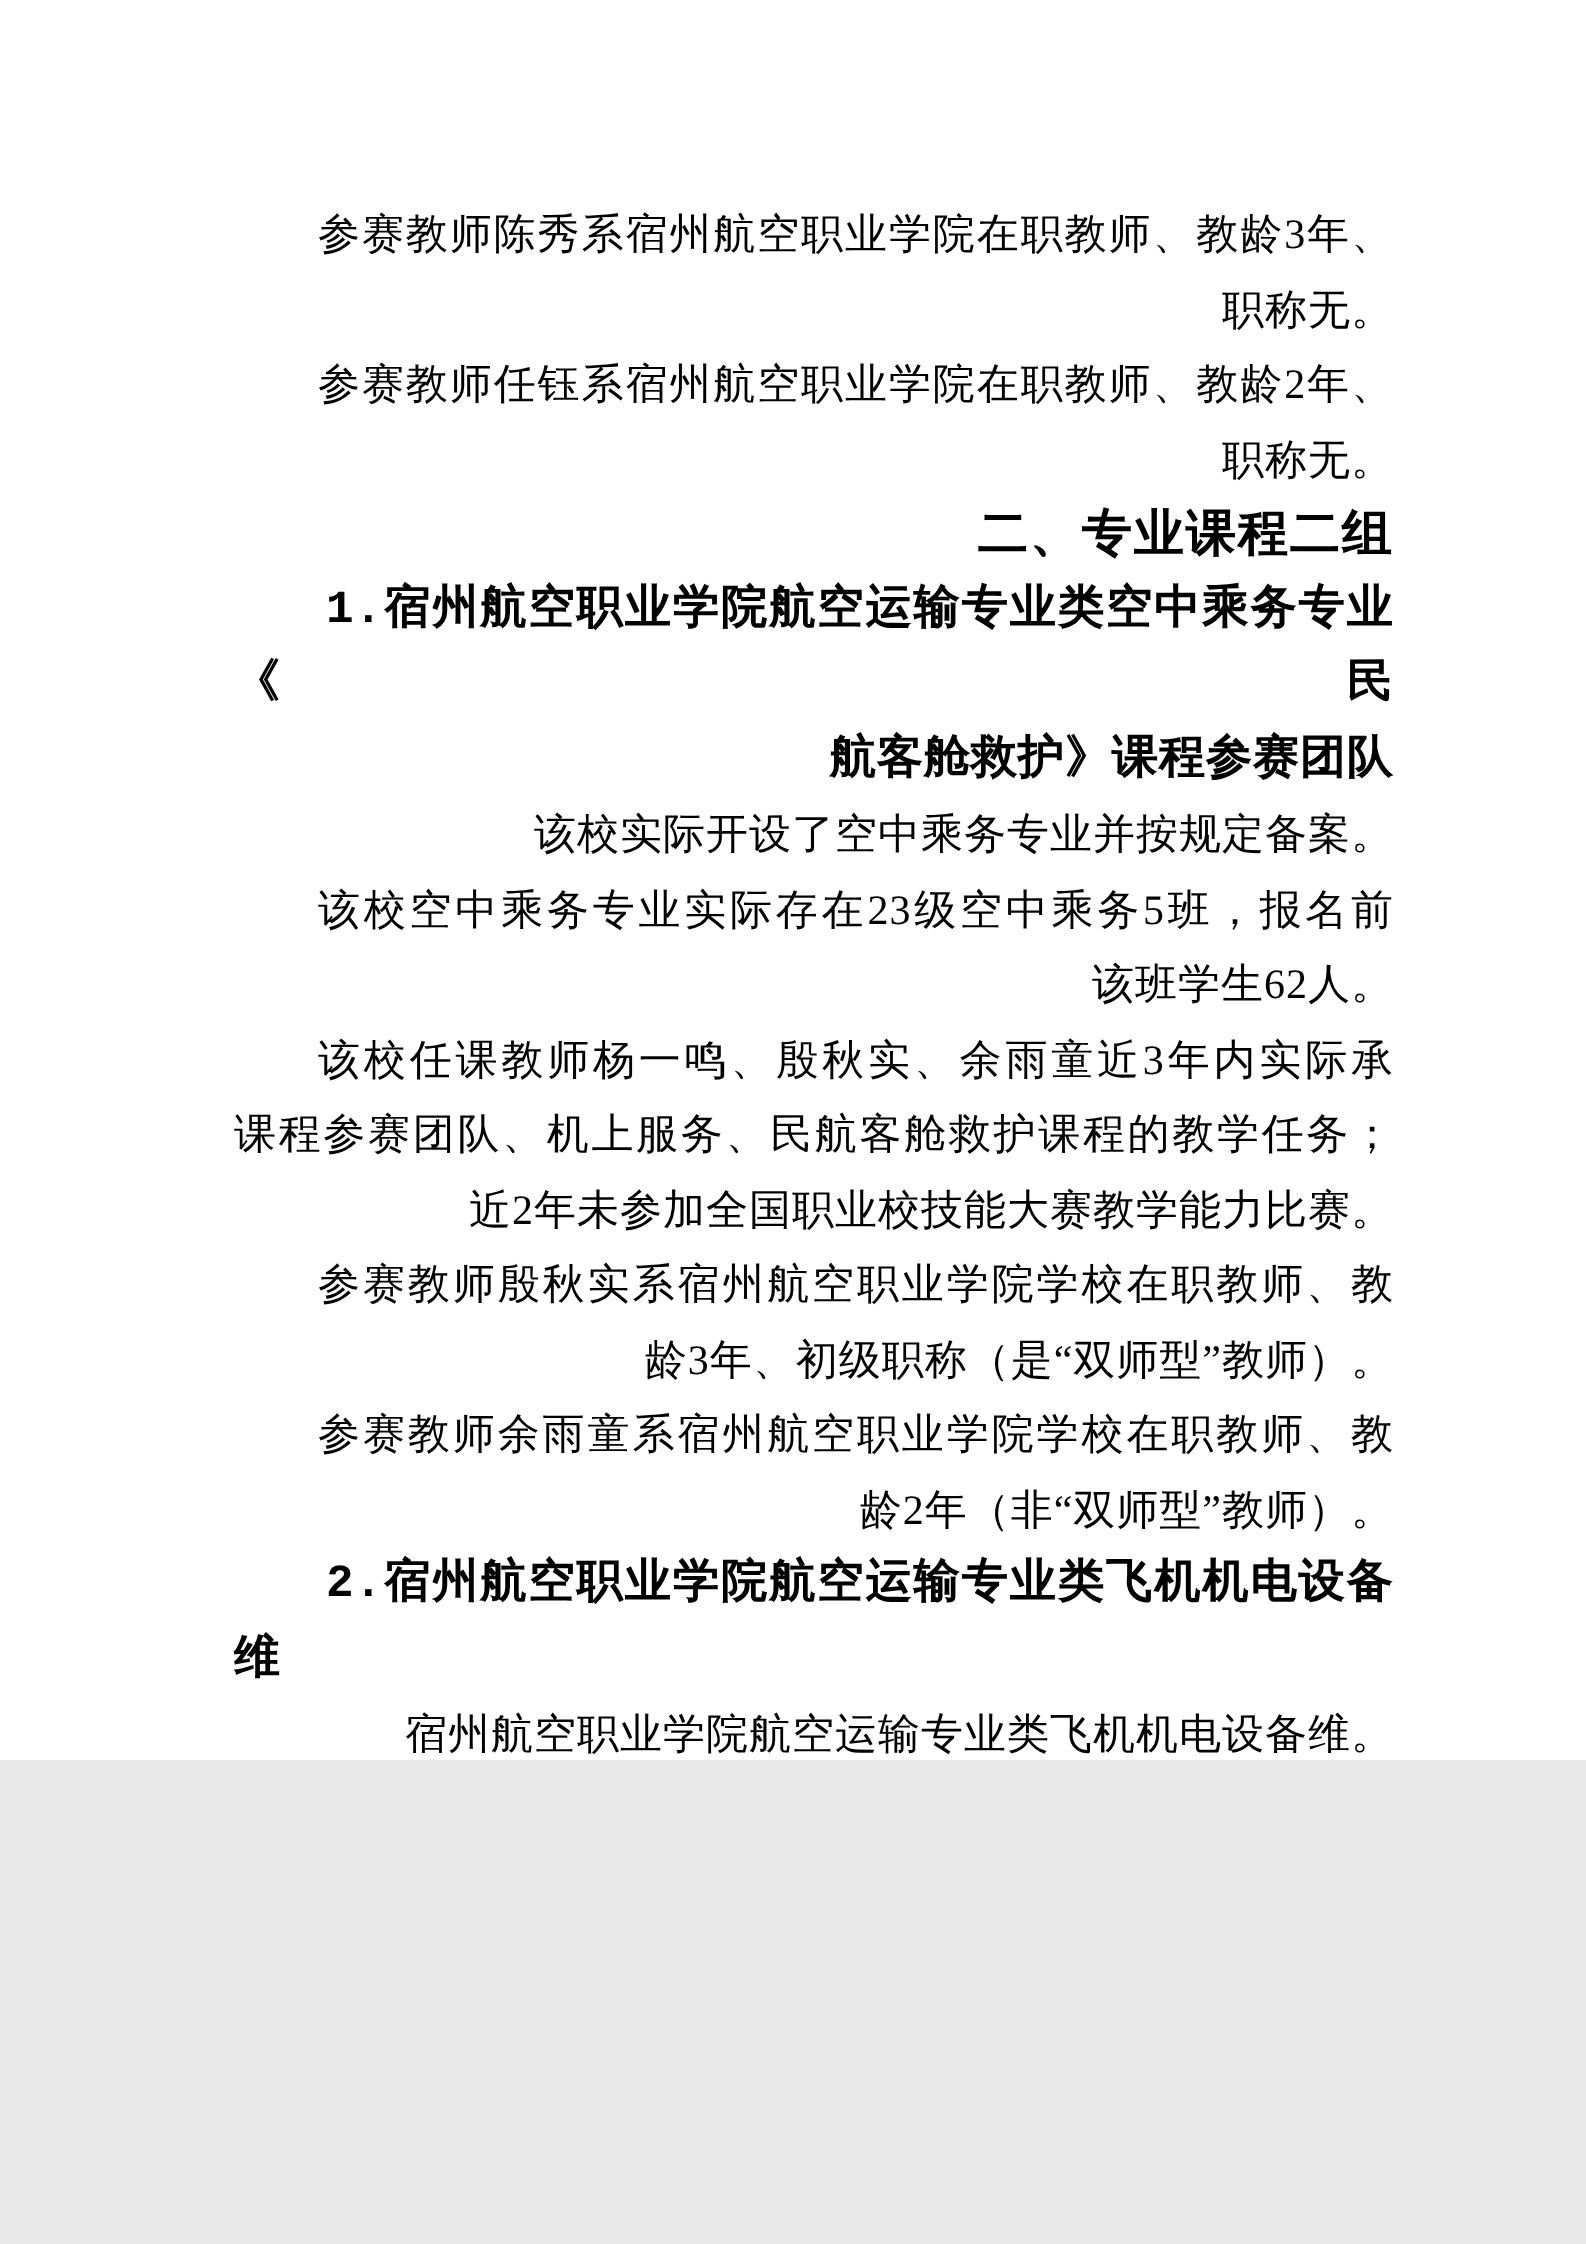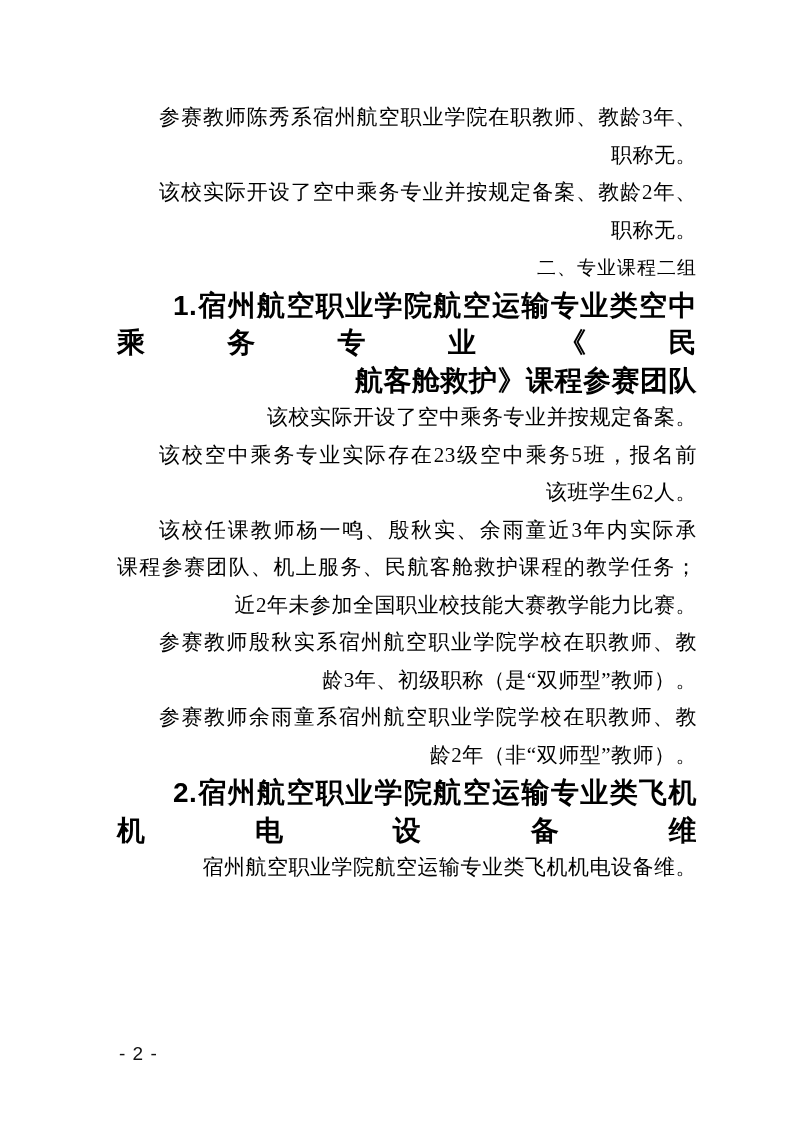--- a/index.html
+++ b/index.html
@@ -3,21 +3,21 @@
 <meta charset="utf-8">
 <style>
   html, body {
     margin: 0;
     padding: 0;
     background: #e8e8e8;
   }
   .page {
     position: relative;
     width: 793px;
-    height: 1122px;
+    height: 880px;
     background: #ffffff;
     overflow: hidden;
     color: #000000;
     font-family: "Liberation Serif", serif;
   }
   .doc {
     position: absolute;
     left: 117px;
     top: 99px;
     width: 580px;
@@ -36,28 +36,28 @@
   .line.indent {
     text-indent: 2em;
   }
   .line.fill {
     white-space: normal;
     text-align: justify;
     text-align-last: justify;
   }
   .heading-hei .line {
     font-family: "Liberation Sans", sans-serif;
-    font-weight: 400;
-    font-size: 19px;
+    font-weight: 700;
+    font-size: 25px;
     letter-spacing: 1px;
   }
   .heading-kai .line {
-    font-family: Liberation Sans, sans-serif;
+    font-family: Liberation Mono, monospace;
     font-weight: 700;
-    font-size: 28px;
+    font-size: 23px;
     letter-spacing: 0.5px;
   }
   .pagenum {
     position: absolute;
     left: 119px;
     top: 1043px;
     font-family: "Liberation Sans", sans-serif;
     font-size: 19px;
     line-height: 22px;
     letter-spacing: 1px;
@@ -67,21 +67,21 @@
 </head>
 <body>
 
 <div class="page">
   <div class="doc">
       <div class="block body">
         <div class="line indent fill">参赛教师陈秀系宿州航空职业学院在职教师、教龄3年、</div>
         <div class="line">职称无。</div>
       </div>
       <div class="block body">
-        <div class="line indent fill">该校实际开设了空中乘务专业并按规定备案、教龄2年、</div>
+        <div class="line indent fill">参赛教师任钰系宿州航空职业学院在职教师、教龄2年、</div>
         <div class="line">职称无。</div>
       </div>
       <div class="block heading-hei">
         <div class="line indent">二、专业课程二组</div>
       </div>
       <div class="block heading-kai">
         <div class="line indent fill">1.宿州航空职业学院航空运输专业类空中乘务专业《民</div>
         <div class="line">航客舱救护》课程参赛团队</div>
       </div>
       <div class="block body">

